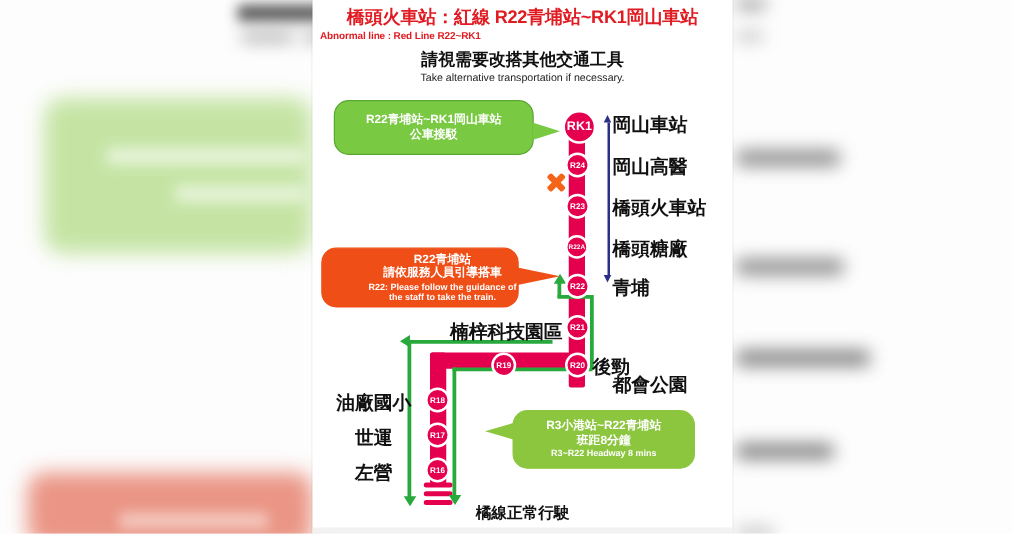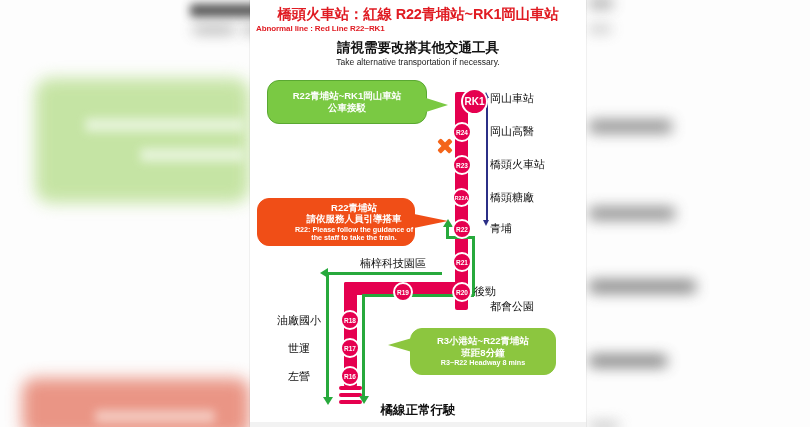--- a/index.html
+++ b/index.html
@@ -71,21 +71,21 @@
     display:flex;align-items:center;justify-content:center;
     box-sizing:border-box;
   }
   .stn-sm{width:20px;height:20px;font-size:6.5px;}
   .stn-xs{width:19px;height:19px;font-size:5.2px;}
   .stn-term{
     width:27px;height:27px;font-size:10px;
     border:2.5px solid #ffffff;
   }
   .stn-label{
-    position:absolute;color:#111;font-size:11px;font-weight:normal;
+    position:absolute;color:#111;font-size:15px;font-weight:bold;
     white-space:nowrap;
   }
   .stn-label.left{text-align:center;}
 
   
   .greenpath{position:absolute;border:0;background:#27a93c;}
   .gp-v{width:2.6px;}
   .gp-h{height:2.6px;}
   .arrow-up,.arrow-down,.arrow-left,.arrow-right{
     position:absolute;width:0;height:0;
@@ -183,21 +183,21 @@
     <div class="greenpath gp-v" style="left:222px;top:166px;height:60px;"></div>
     <div class="greenpath gp-h" style="left:112px;top:224px;width:112px;"></div>
     <div class="greenpath gp-v" style="left:112px;top:224px;height:105px;"></div>
     <div class="arrow-down" style="left:109px;top:326px;"></div>
 
     <div class="greenpath gp-v" style="left:76px;top:202px;height:128px;"></div>
     <div class="arrow-down" style="left:73px;top:327px;"></div>
     <div class="greenpath gp-h" style="left:76px;top:202px;width:116px;"></div>
     <div class="arrow-left" style="left:70px;top:198px;"></div>
 
-    <div class="stn stn-term" style="left:211px;top:18px;">RK1</div>
+    <div class="stn stn-term" style="left:200px;top:18px;">RK1</div>
     <div class="stn-label" style="left:240px;top:21px;">岡山車站</div>
 
     <div class="stn stn-sm" style="left:202px;top:52px;">R24</div>
     <div class="stn-label" style="left:240px;top:54px;">岡山高醫</div>
 
     <div class="stn stn-sm" style="left:202px;top:85px;">R23</div>
     <div class="stn-label" style="left:240px;top:87px;">橋頭火車站</div>
 
     <div class="stn stn-xs" style="left:202px;top:118px;">R22A</div>
     <div class="stn-label" style="left:240px;top:120px;">橋頭糖廠</div>

